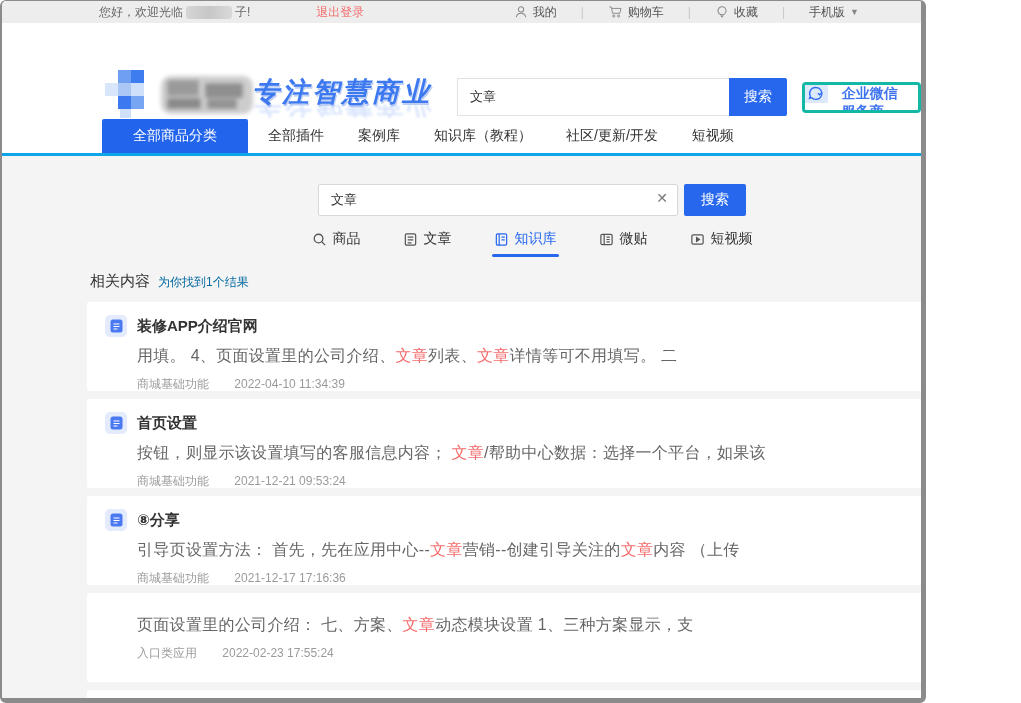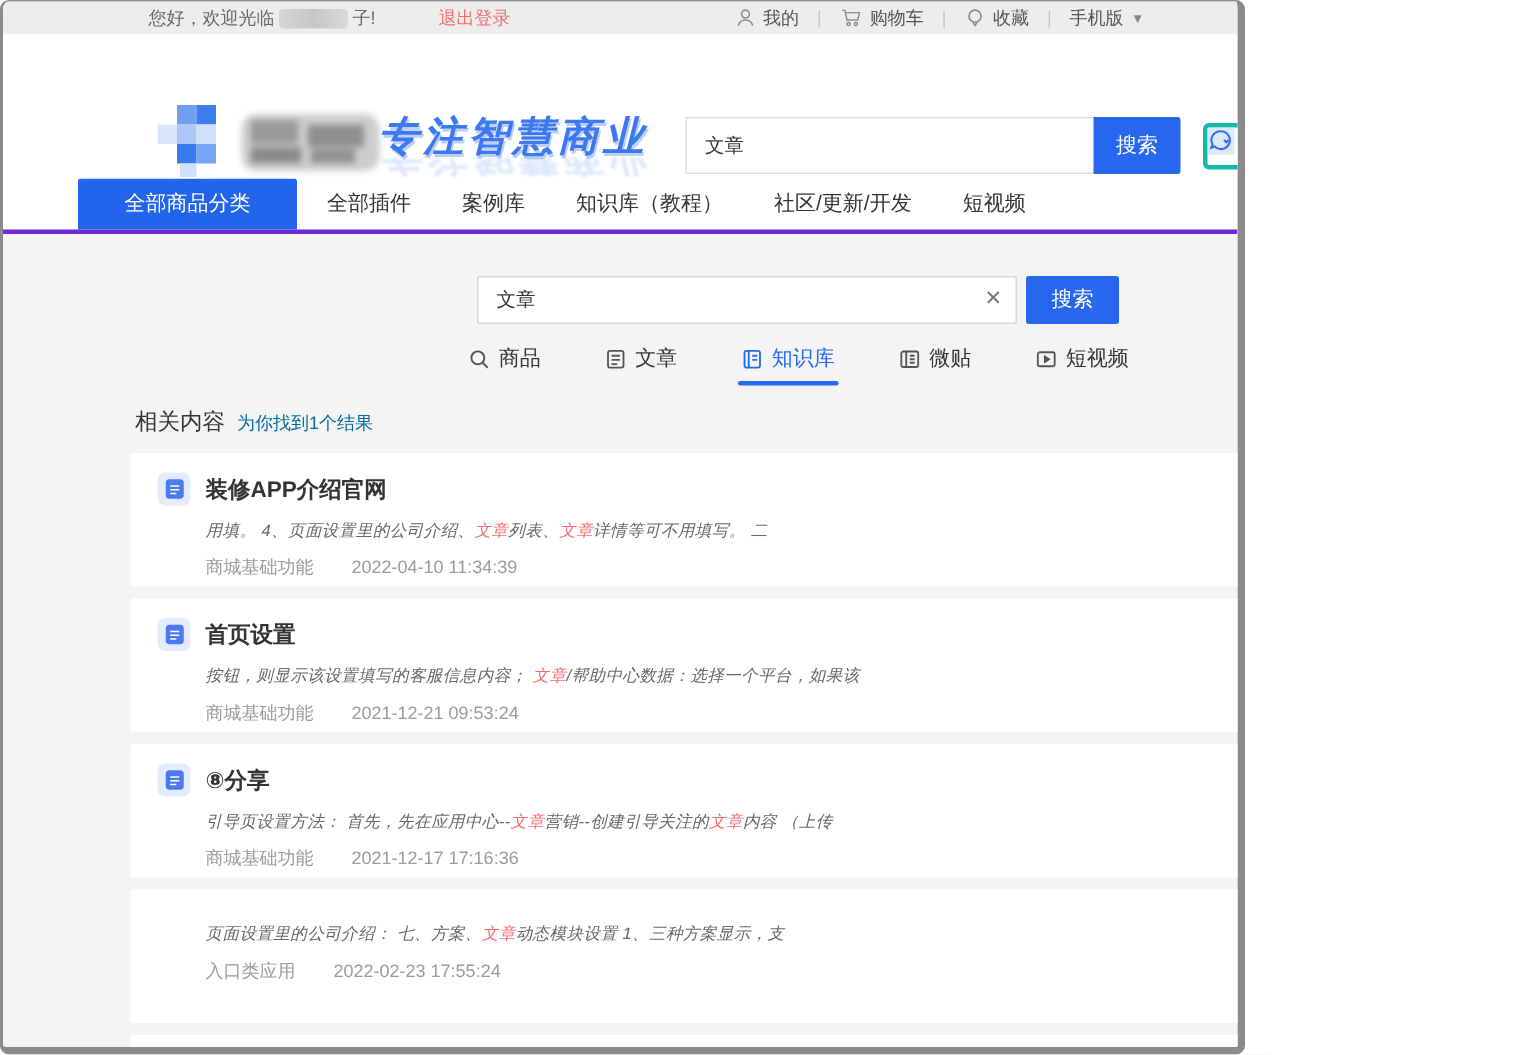--- a/index.html
+++ b/index.html
@@ -1,42 +1,42 @@
 <!DOCTYPE html>
 <html><head>
 <meta charset="utf-8">
 <style>
   * { box-sizing: border-box; margin: 0; padding: 0; }
   html,body { margin:0; }
   body { font-family: "Liberation Sans", "DejaVu Sans", sans-serif; }
 
   .window {
-    width: 830px; height: 703px;
+    width: 926px; height: 703px;
     border-style: solid; border-color: #8b8b8b;
     border-width: 1px 5px 5px 2px;
     border-radius: 6px;
     overflow: hidden; background: #fff;
     position: relative;
   }
 
   
   .topbar {
     height: 22px; background: #ededed;
     display: flex; align-items: center; justify-content: space-between;
     padding: 0 62px 0 97px;
     font-size: 12px; color: #666;
   }
   .topbar-left { display: flex; align-items: center; }
   .user-blur {
     display: inline-block; width: 46px; height: 13px;
     background: linear-gradient(90deg,#d6d6d6,#c7c7c7,#d9d9d9);
     border-radius: 3px; margin: 0 3px;
   }
-  .logout { color: #f56c6c; margin-left: 42px; cursor: pointer; text-decoration: none; }
-  .topbar-right { display: flex; align-items: center; gap: 8px; color: #555; }
+  .logout { color: #f56c6c; margin-left: 66px; cursor: pointer; text-decoration: none; }
+  .topbar-right { display: flex; align-items: center; gap: 20px; color: #555; }
   .tb-item { display: flex; align-items: center; gap: 5px; cursor: pointer; }
   .tb-item svg { display: block; }
   .tb-sep { color: #c8c8c8; margin: 0 4px; }
   .caret { font-size: 9px; color: #888; }
 
   
   .header { height: 96px; background: #fff; position: relative; }
   .logo { position: absolute; left: 103px; top: 47px; cursor: pointer; }
   .tagline-wrap { position: absolute; left: 250px; top: 55px; line-height: 1; }
   .tagline {
@@ -72,21 +72,21 @@
     display: flex; align-items: center; justify-content: center;
   }
   .wecom-label {
     padding: 0 14px; color: #3f74f0; font-size: 14px;
     display: flex; align-items: center;
   }
 
   
   .nav {
     height: 37px; background: #fff; display: flex; align-items: stretch;
-    padding-left: 50px; border-bottom: 3px solid #6d28d9;
+    padding-left: 100px; border-bottom: 3px solid #0ea5e9;
   }
   .nav-cat-btn {
     width: 146px; background: #2264ec; color: #fff; font-size: 14px;
     display: flex; align-items: center; justify-content: center;
     border: none; cursor: pointer; border-radius: 2px 2px 0 0;
   }
   .nav-items { display: flex; align-items: center; gap: 34px; margin-left: 20px; text-align: center; }
   .nav-item { font-size: 14px; font-weight: 500; color: #333; cursor: pointer; white-space: nowrap; }
 
   
@@ -128,21 +128,21 @@
   .card {
     background: #fff; height: 89px; border-radius: 2px; margin-bottom: 8px;
     padding: 13px 20px 0 18px; cursor: pointer;
   }
   .card-title-row { display: flex; align-items: center; }
   .doc-chip {
     width: 22px; height: 22px; border-radius: 5px; background: #e4ebfc;
     display: inline-flex; align-items: center; justify-content: center; flex: none;
   }
   .card-title { margin-left: 10px; font-size: 15px; font-weight: 600; color: #333; }
-  .card-snippet { margin: 9px 0 0 32px; font-size: 11px; color: #666; letter-spacing: .3px; font-style: italic; }
+  .card-snippet { margin: 9px 0 0 32px; font-size: 16px; color: #666; letter-spacing: .3px; }
   .card-snippet .hl { color: #f56c6c; }
   .card-meta { margin: 9px 0 0 32px; font-size: 12px; color: #9b9b9b; }
   .card-meta .time { margin-left: 22px; }
 </style>
 </head>
 <body>
 
 <div class="window">
 
   <div class="topbar">

